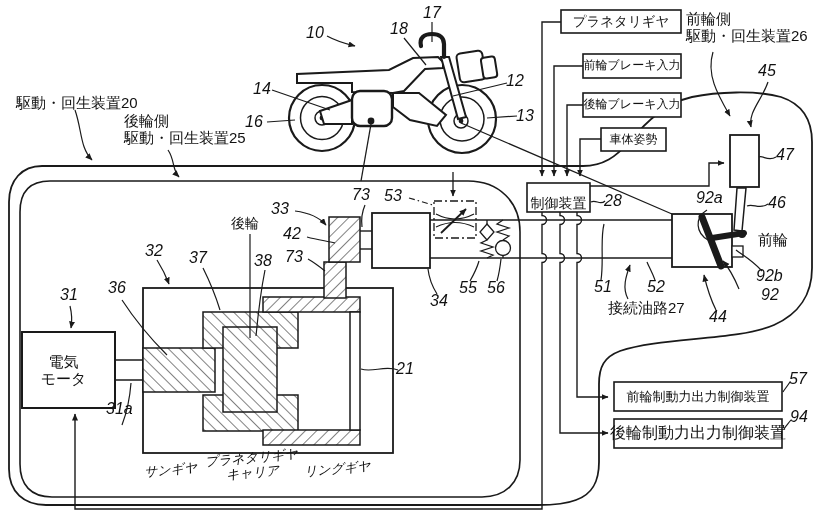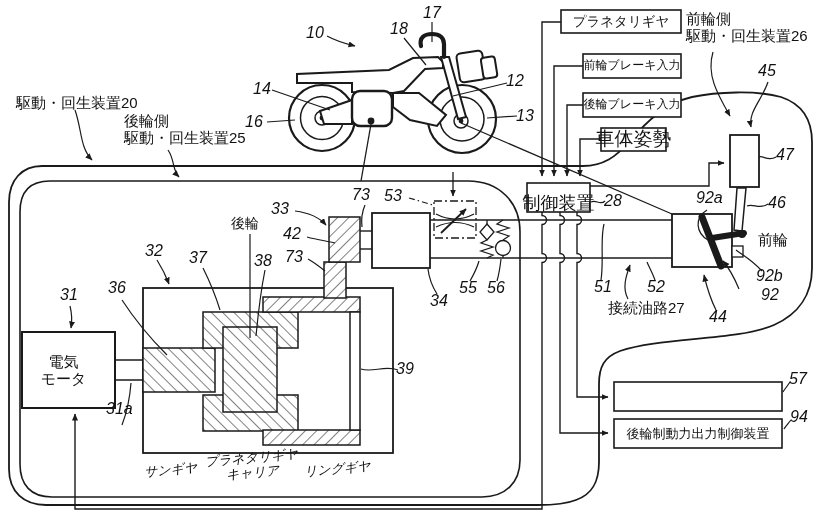--- a/index.html
+++ b/index.html
@@ -179,23 +179,24 @@
     <path d="M122,425 C127,412 130,396 131,383"></path>
     <path d="M398,370 C385,365 372,373 361,369"></path>
     <path d="M790,382 C786,388 784,390 783,392"></path>
     <path d="M791,420 C787,425 785,427 784,429"></path>
   </g>
 </svg>
 
   <div class="lbl c" style="left:561px;top:10px;width:120px;height:23px;font-size:13.5px">プラネタリギヤ</div>
   <div class="lbl c" style="left:583px;top:54px;width:98px;height:24px;font-size:12px">前輪ブレーキ入力</div>
   <div class="lbl c" style="left:583px;top:93px;width:98px;height:24px;font-size:12px">後輪ブレーキ入力</div>
-  <div class="lbl c" style="left:601px;top:128px;width:65px;height:23px;font-size:19px">車体姿勢</div>
-  <div class="lbl c" style="left:527px;top:183px;width:63px;height:41px;font-size:18px">制御装置</div>
-  <div class="lbl c" style="left:614px;top:419px;width:168px;height:29px;font-size:13px">後輪制動力出力制御装置</div>
+  <div class="lbl c" style="left:601px;top:128px;width:65px;height:23px;font-size:12px">車体姿勢</div>
+  <div class="lbl c" style="left:527px;top:183px;width:63px;height:41px;font-size:14px">制御装置</div>
+  <div class="lbl c" style="left:614px;top:382px;width:168px;height:29px;font-size:13px">前輪制動力出力制御装置</div>
+  <div class="lbl c" style="left:614px;top:419px;width:168px;height:29px;font-size:16px">後輪制動力出力制御装置</div>
   <div class="lbl c" style="left:22px;top:332px;width:83px;height:76px;font-size:15px">電気
 モータ</div>
 
   <div class="lbl" style="left:16px;top:94px;font-size:15px">駆動・回生装置20</div>
   <div class="lbl" style="left:124px;top:112px;font-size:15px">後輪側
 駆動・回生装置25</div>
   <div class="lbl" style="left:686px;top:10px;font-size:15px">前輪側
 駆動・回生装置26</div>
   <div class="lbl" style="left:608px;top:299px;font-size:15px">接続油路27</div>
   <div class="lbl" style="left:231px;top:215px;font-size:14px">後輪</div>
@@ -230,16 +231,16 @@
   <div class="lbl num" style="left:352px;top:186px">73</div>
   <div class="lbl num" style="left:271px;top:200px">33</div>
   <div class="lbl num" style="left:283px;top:225px">42</div>
   <div class="lbl num" style="left:285px;top:248px">73</div>
   <div class="lbl num" style="left:145px;top:242px">32</div>
   <div class="lbl num" style="left:189px;top:249px">37</div>
   <div class="lbl num" style="left:254px;top:252px">38</div>
   <div class="lbl num" style="left:108px;top:279px">36</div>
   <div class="lbl num" style="left:60px;top:286px">31</div>
   <div class="lbl num" style="left:106px;top:400px">31a</div>
-  <div class="lbl num" style="left:396px;top:360px">39</div>
+  <div class="lbl num" style="left:396px;top:360px">21</div>
   <div class="lbl num" style="left:789px;top:370px">57</div>
   <div class="lbl num" style="left:790px;top:408px">94</div>
 </div>
 
 </body></html>

